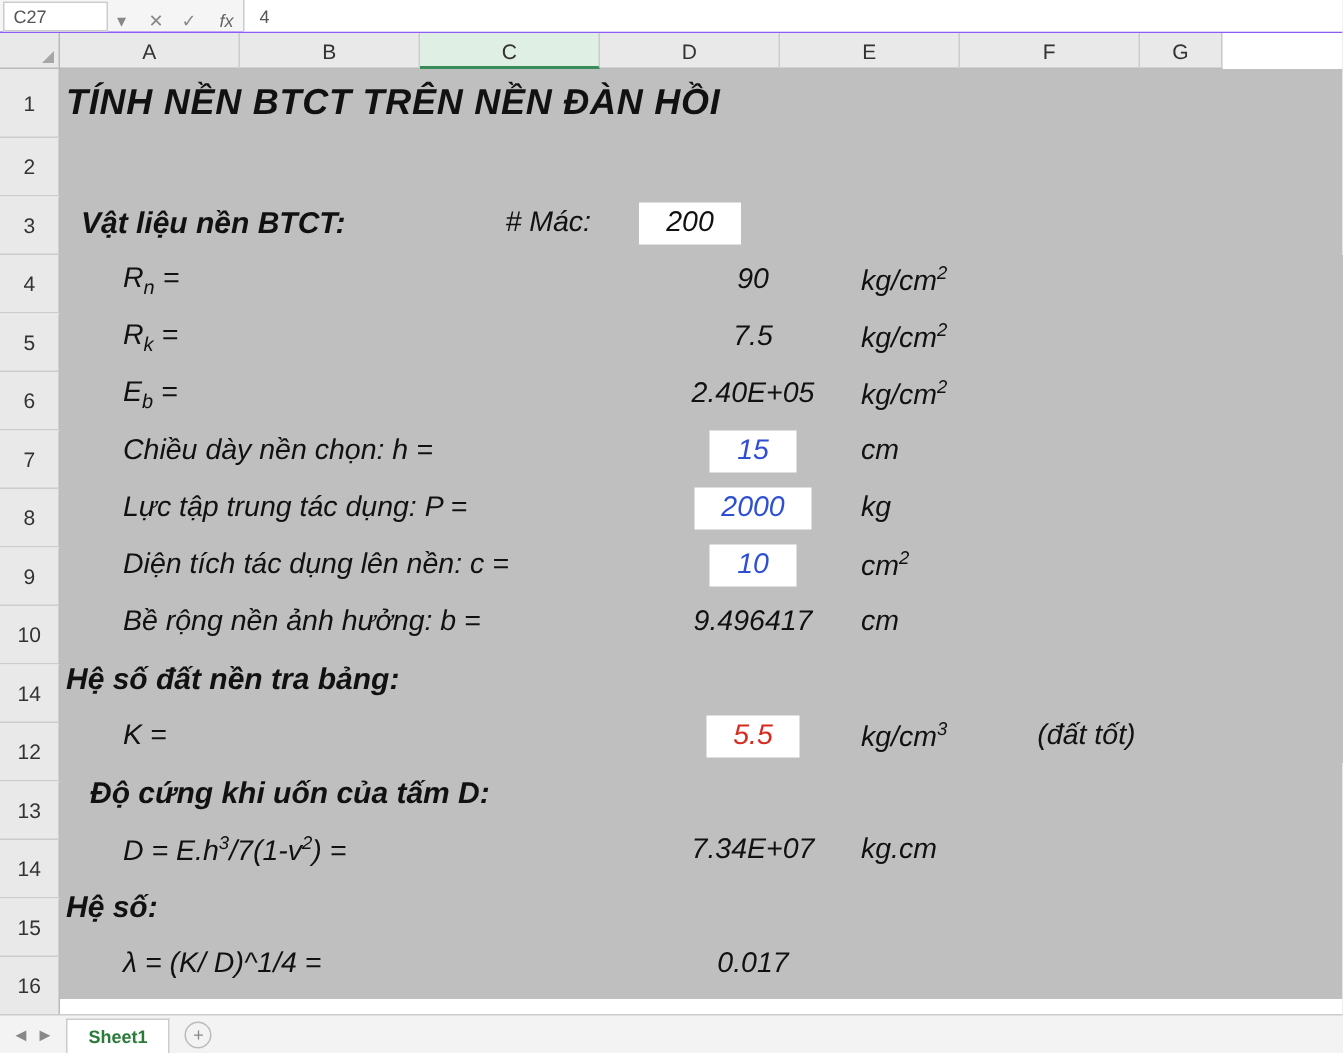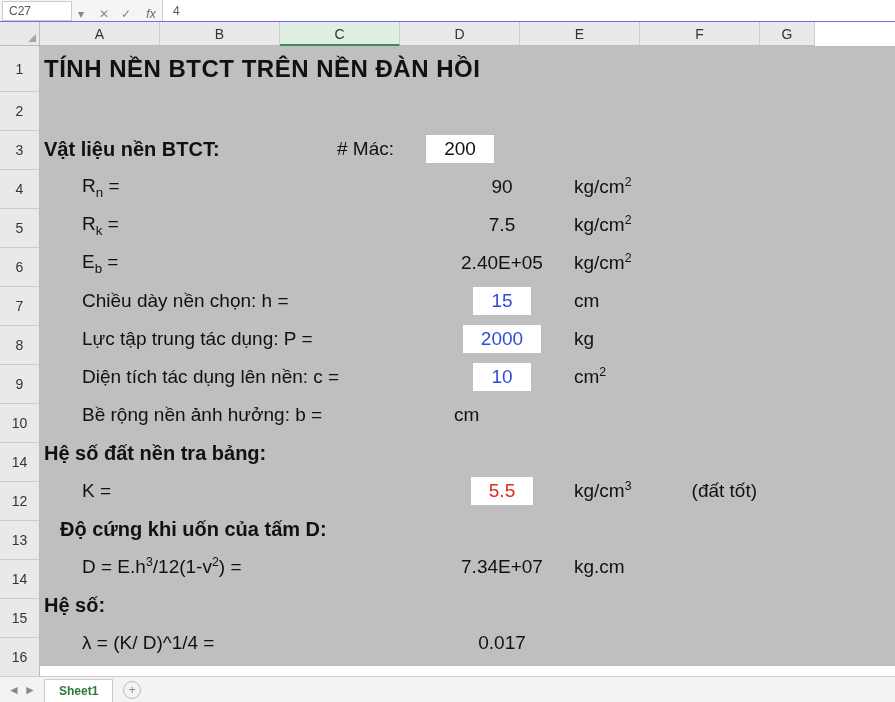--- a/index.html
+++ b/index.html
@@ -20,21 +20,21 @@
   .select-all::after { content: ""; position: absolute; right: 3px; bottom: 3px; border-style: solid; border-width: 0 0 8px 8px; border-color: transparent transparent #a6a6a6 transparent; }
 
   .col-heads { display: flex; margin-left: 40px; height: 24px; }
   .ch { width: 120px; background: #e9e9e9; border-right: 1px solid #ccc; border-bottom: 1px solid #bbb; text-align: center; font-size: 14px; line-height: 24px; color: #333; }
   .ch.last { width: 55px; }
   .ch.active { background: #dfefe3; border-bottom: 2px solid #3a8b5a; }
   .rh { width: 40px; background: #e9e9e9; border-right: 1px solid #bbb; border-bottom: 1px solid #ccc; text-align: center; font-size: 14px; line-height: 38px; color: #333; }
 
   .sheet-bg { position: absolute; left: 40px; top: 24px; width: 855px; height: 620px; background: #bfbfbf; }
 
-  .content { position: absolute; left: 40px; top: 24px; width: 855px; }
+  .content { position: absolute; left: 40px; top: 24px; width: 855px; font-style: italic; }
 
   .line { display: flex; align-items: center; height: 38px; font-size: 19px; color: #111; }
   .line.tall { height: 46px; }
 
   .title { font-weight: bold; font-size: 24px; letter-spacing: 0.5px; padding-left: 4px; }
   .boldlab { font-weight: bold; font-size: 20px; }
 
   .labA { width: 360px; padding-right: 6px; margin-left: 42px; }
 
   .valD { width: 120px; text-align: center; }
@@ -106,21 +106,21 @@
 
   <div class="content">
 
     <div class="line tall">
       <span class="title">TÍNH NỀN BTCT TRÊN NỀN ĐÀN HỒI</span>
     </div>
 
     <div class="line"></div>
 
     <div class="line">
-      <span class="boldlab" style="width:240px; padding-left:4px;">Vật liệu nền BTCT:</span>
+      <span class="boldlab" style="width:240px; padding-left:14px;">Vật liệu nền BTCT:</span>
       <span style="width:120px; text-align:right; padding-right:6px;"># Mác:</span>
       <span class="valD"><span class="white">200</span></span>
     </div>
 
     <div class="line">
       <span class="labA"><span>R</span><sub>n</sub> =</span>
       <span class="valD">90</span>
       <span class="unitE"><span>kg/cm</span><sup>2</sup></span>
     </div>
 
@@ -149,40 +149,41 @@
     </div>
 
     <div class="line">
       <span class="labA">Diện tích tác dụng lên nền: c =</span>
       <span class="valD"><span class="white blue">10</span></span>
       <span class="unitE"><span>cm</span><sup>2</sup></span>
     </div>
 
     <div class="line">
       <span class="labA">Bề rộng nền ảnh hưởng: b =</span>
+      <span class="valD">9.496417</span>
       <span class="unitE">cm</span>
     </div>
 
     <div class="line">
       <span class="boldlab" style="padding-left:4px;">Hệ số đất nền tra bảng:</span>
     </div>
 
     <div class="line">
       <span class="labA">K =</span>
       <span class="valD"><span class="white red">5.5</span></span>
       <span class="unitE"><span>kg/cm</span><sup>3</sup></span>
       <span class="noteF">(đất tốt)</span>
     </div>
 
     <div class="line">
       <span class="boldlab" style="padding-left:20px;">Độ cứng khi uốn của tấm D:</span>
     </div>
 
     <div class="line">
-      <span class="labA"><span>D = E.h</span><sup>3</sup><span>/12(1-v</span><sup>2</sup><span>) =</span></span>
+      <span class="labA"><span>D = E.h</span><sup>3</sup><span>/7(1-v</span><sup>2</sup><span>) =</span></span>
       <span class="valD">7.34E+07</span>
       <span class="unitE">kg.cm</span>
     </div>
 
     <div class="line">
       <span class="boldlab" style="padding-left:4px;">Hệ số:</span>
     </div>
 
     <div class="line">
       <span class="labA">λ = (K/ D)^1/4 =</span>

